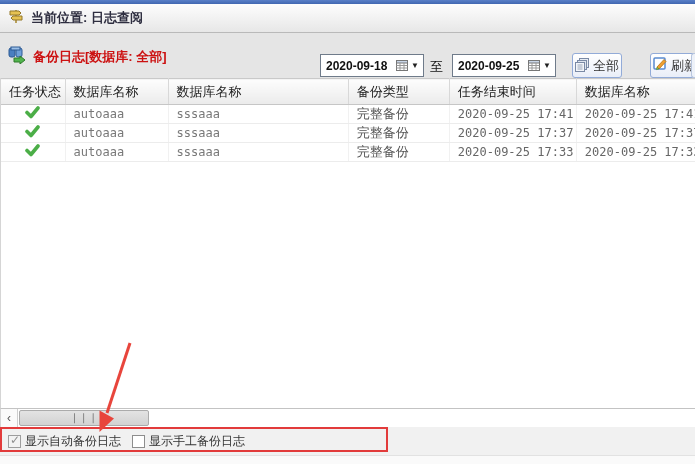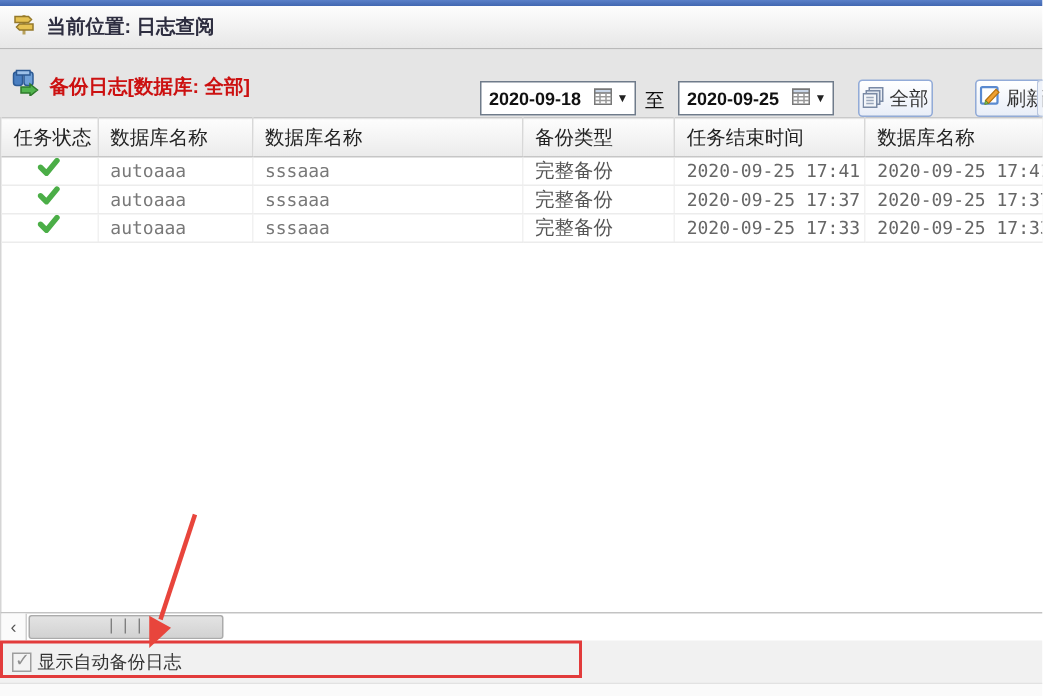--- a/index.html
+++ b/index.html
@@ -244,20 +244,24 @@
     <span class="hs-grip">❘❘❘</span>
   </div>
 </div>
 
 <div class="checkbox-panel">
   <div class="red-box">
     <div class="cb-group">
       <span class="cb checked"></span>
       <span class="cb-label">显示自动备份日志</span>
     </div>
+    <div class="cb-group">
+      <span class="cb"></span>
+      <span class="cb-label">显示手工备份日志</span>
+    </div>
   </div>
 </div>
 
 <div class="bottom-strip"></div>
 
 <svg class="anno" viewBox="0 0 80 110">
   <line x1="45" y1="8" x2="22" y2="78" stroke="#e8453c" stroke-width="3"></line>
   <polygon points="14.5,97 14.5,75.5 29,83.5" fill="#e8453c"></polygon>
 </svg>
 

